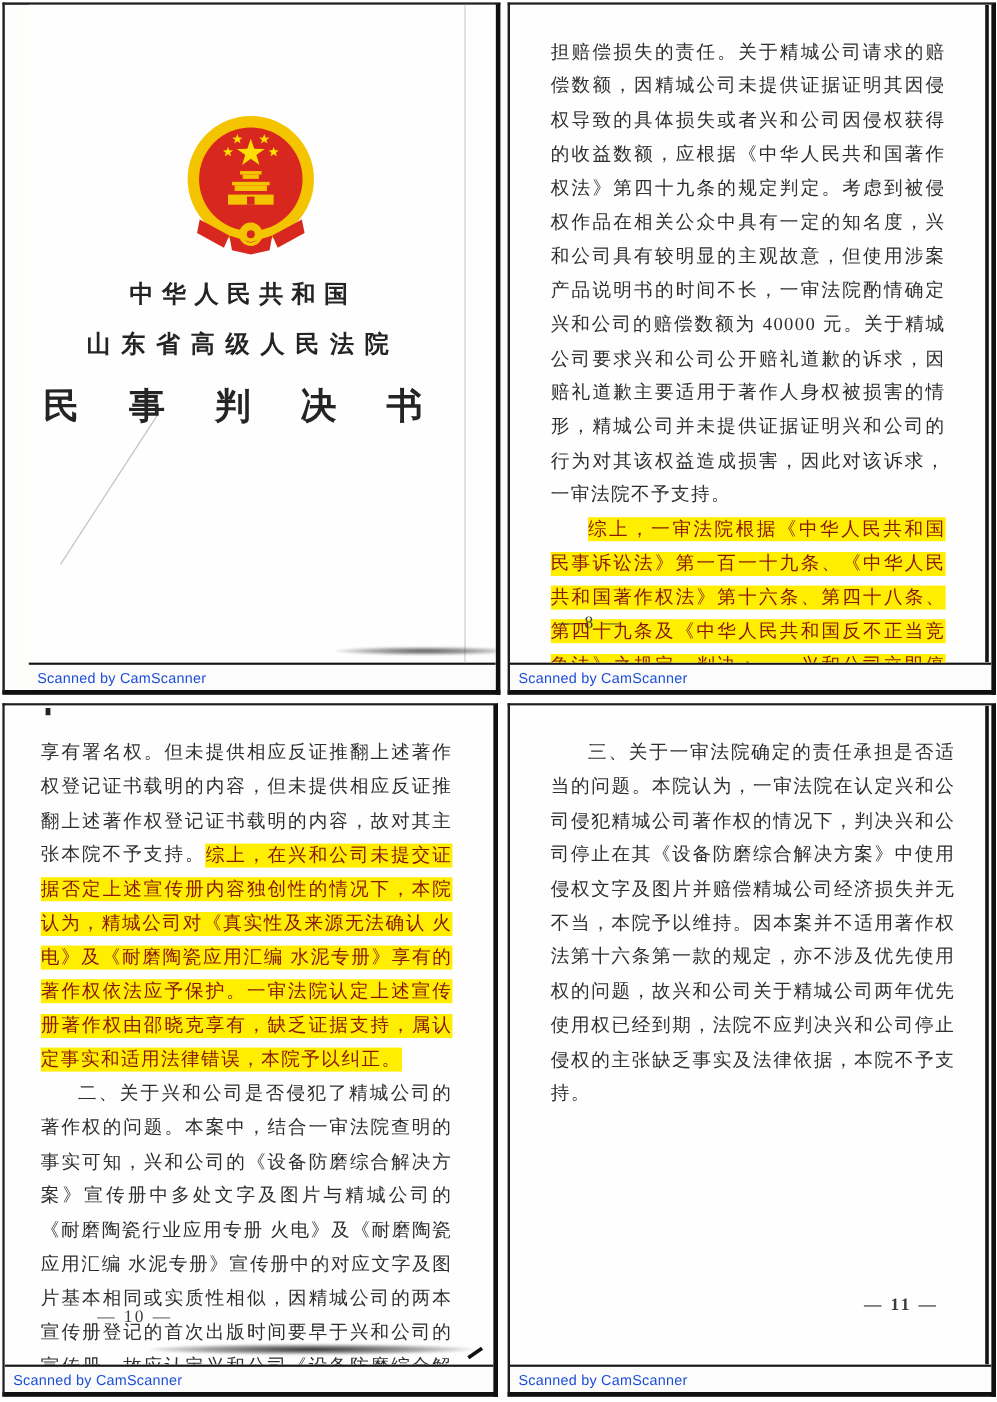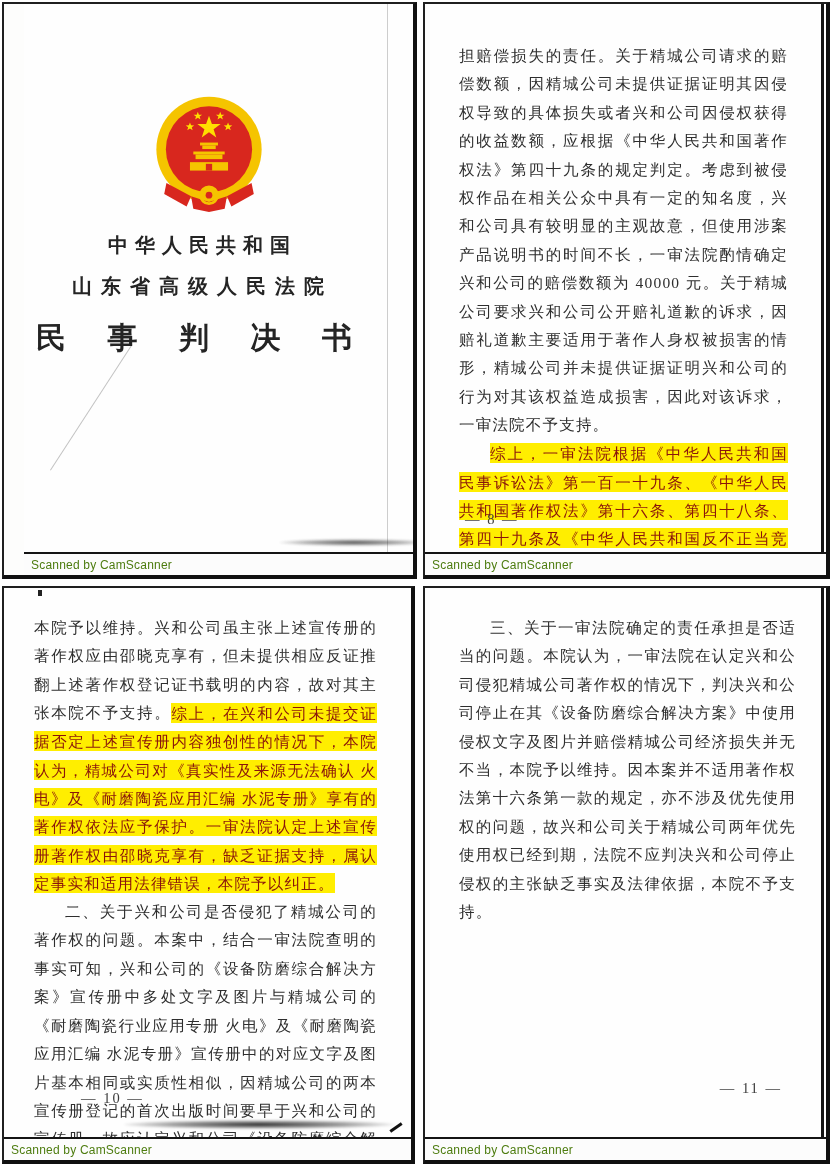--- a/index.html
+++ b/index.html
@@ -14,46 +14,46 @@
   }
   .card-tl{left:2px;top:2px;width:415px;height:577px;padding-left:20px;}
   .card-tr{left:423px;top:2px;width:407px;height:577px;}
   .card-bl{left:2px;top:586px;width:413px;height:578px;}
   .card-br{left:423px;top:586px;width:407px;height:578px;}
   .scan{flex:1;position:relative;overflow:hidden;background:#fefefe;}
   .scan-footer{
     height:21px;border-top:2px solid #141414;background:#fcfcfc;
     display:flex;align-items:center;padding-left:7px;
     font-family:"Liberation Sans","DejaVu Sans",sans-serif;
-    font-size:12px;color:#4d7c0f;letter-spacing:.2px;flex:none;
+    font-size:12px;color:#1d4ed8;letter-spacing:.2px;flex:none;
   }
   
   .emblem-wrap{position:absolute;left:129px;top:88px;width:112px;height:128px;}
   .cover-titles{position:absolute;left:0;right:0;top:228px;text-align:center;transform:translateX(-16px);color:#242424;}
   .cover-line1{font-size:20px;font-weight:600;letter-spacing:7px;}
   .cover-line2{font-size:20px;font-weight:600;letter-spacing:9px;margin-top:14px;}
   .cover-line3{font-size:30px;font-weight:700;letter-spacing:17px;margin-top:18px;}
   .cover-edge{position:absolute;top:0;bottom:0;right:25px;width:1px;background:#cdcdcd;}
   .cover-scratch{position:absolute;left:26px;bottom:82px;width:1px;height:150px;background:#c2c2c2;transform:rotate(33deg);transform-origin:bottom left;}
   
   .page-text{
     position:absolute;left:0;right:0;top:0;bottom:0;
     color:#2e2e2e;font-size:15.5px;line-height:28.4px;
     text-align:justify;letter-spacing:1.2px;
   }
-  .pt-8 {padding:38px 38px 0 34px;}
+  .pt-8 {padding:26px 38px 0 34px;}
   .pt-10{padding:26px 34px 0 30px;}
   .pt-11{padding:26px 30px 0 34px;}
   .para{margin:0;}
   .para.indent{text-indent:2em;}
   mark{background:#ffee00;color:#8a150b;padding:1.5px 0;}
   .pagenum{font-size:14.5px;letter-spacing:2px;color:#3c3c3c;margin-top:4px;}
   .pagenum.pn-left{text-align:left;margin-left:6px;}
   .pagenum.pn-left-far{text-align:right;margin-left:37px;}
-  .pagenum.pn-right{text-align:center;margin-right:4px;}
+  .pagenum.pn-right{text-align:center;margin-right:4px;font-weight:bold;}
   .edge-line{position:absolute;top:0;bottom:0;right:2px;width:3px;background:#141414;}
   .smudge{
     position:absolute;height:9px;border-radius:50%;
     background:radial-gradient(ellipse at center,rgba(20,20,20,.9) 0%,rgba(40,40,40,.45) 45%,rgba(90,90,90,0) 75%);
     filter:blur(1px);
   }
   .smudge-bl{left:120px;right:auto;width:270px;bottom:8px;}
   .smudge-tl{left:255px;width:150px;bottom:6px;height:7px;opacity:.8;}
   .corner-tick{position:absolute;right:8px;bottom:8px;width:14px;height:3px;background:#111;transform:rotate(-35deg);}
   .top-tick{position:absolute;left:34px;top:2px;width:4px;height:6px;background:#222;}
@@ -111,21 +111,21 @@
     <div class="pagenum pn-left" style="position:absolute;left:34px;bottom:24px;">— 8 —</div>
     <div class="edge-line"></div>
   </div>
   <div class="scan-footer">Scanned by CamScanner</div>
 </div>
 
 <div class="card card-bl">
   <div class="scan">
     <div class="top-tick"></div>
     <div class="page-text pt-10">
-        <p class="para"><span>本院予以维持。兴和公司虽主张上述宣传册的著作权应由邵晓克享有，但未提供相应反证推翻上述著作权登记证书载明的内容，故对其主张本院不予支持。</span><mark>综上，在兴和公司未提交证据否定上述宣传册内容独创性的情况下，本院认为，精城公司对《真实性及来源无法确认 火电》及《耐磨陶瓷应用汇编 水泥专册》享有的著作权依法应予保护。一审法院认定上述宣传册著作权由邵晓克享有，缺乏证据支持，属认定事实和适用法律错误，本院予以纠正。</mark></p>
+        <p class="para"><span>享有署名权。但未提供相应反证推翻上述著作权登记证书载明的内容，但未提供相应反证推翻上述著作权登记证书载明的内容，故对其主张本院不予支持。</span><mark>综上，在兴和公司未提交证据否定上述宣传册内容独创性的情况下，本院认为，精城公司对《真实性及来源无法确认 火电》及《耐磨陶瓷应用汇编 水泥专册》享有的著作权依法应予保护。一审法院认定上述宣传册著作权由邵晓克享有，缺乏证据支持，属认定事实和适用法律错误，本院予以纠正。</mark></p>
         <p class="para indent"><span>二、关于兴和公司是否侵犯了精城公司的著作权的问题。本案中，结合一审法院查明的事实可知，兴和公司的《设备防磨综合解决方案》宣传册中多处文字及图片与精城公司的《耐磨陶瓷行业应用专册 火电》及《耐磨陶瓷应用汇编 水泥专册》宣传册中的对应文字及图片基本相同或实质性相似，因精城公司的两本宣传册登记的首次出版时间要早于兴和公司的宣传册，故应认定兴和公司《设备防磨综合解决方案》中的相应文字及图片系来自于精城公司的上述两本宣传册，相应的，兴和公司未经许可在其宣传册中使用上述文字及图片侵犯了精城公司的著作权。兴和公司虽辩称其使用的上述相同或相似文字及图片均有出处，但其提交的证据均为网络打印件或电子照片，真实性及来源无法确认。《最高人民法院关于适用&lt;中华人民共和国民事诉讼法&gt;的解释》第九十条之规定，当事人对自己提出的诉讼请求所依据的事实或者反驳对方诉讼请求所依据的事实，应当提供证据加以证明，但法律另有规定的除外。在作出</span></p>
       </div>
     <div class="pagenum pn-left-far" style="position:absolute;left:40px;bottom:30px;">— 10 —</div>
     <div class="smudge smudge-bl"></div>
     <div class="corner-tick"></div>
   </div>
   <div class="scan-footer">Scanned by CamScanner</div>
 </div>
 
 <div class="card card-br">

